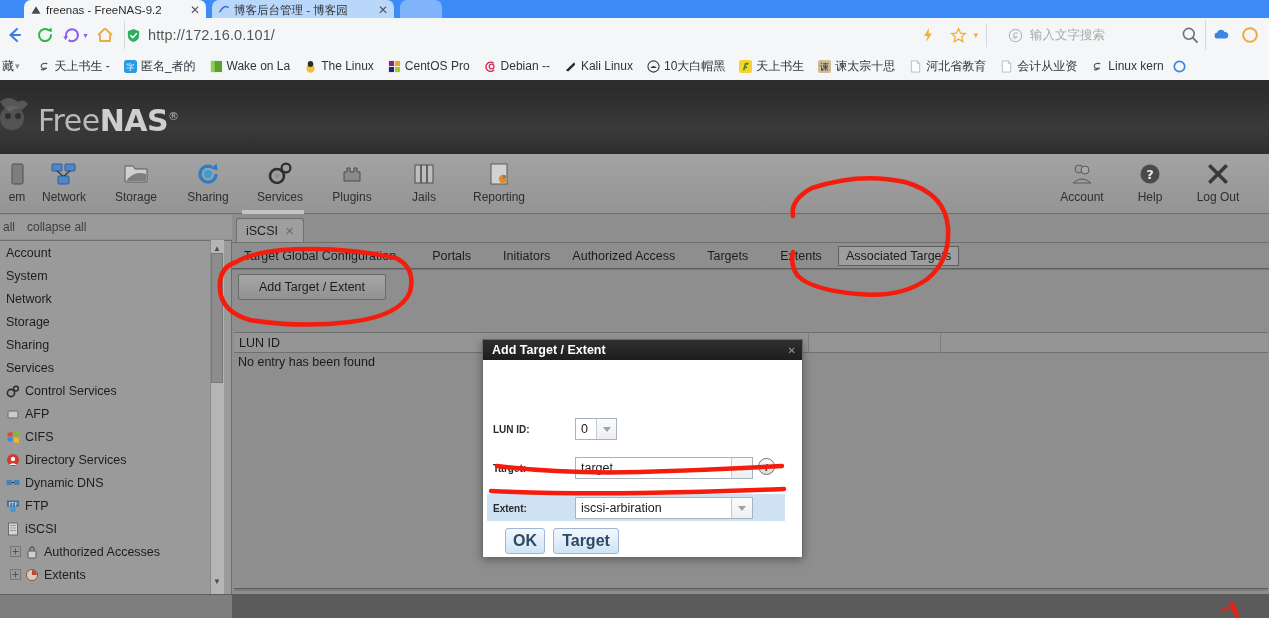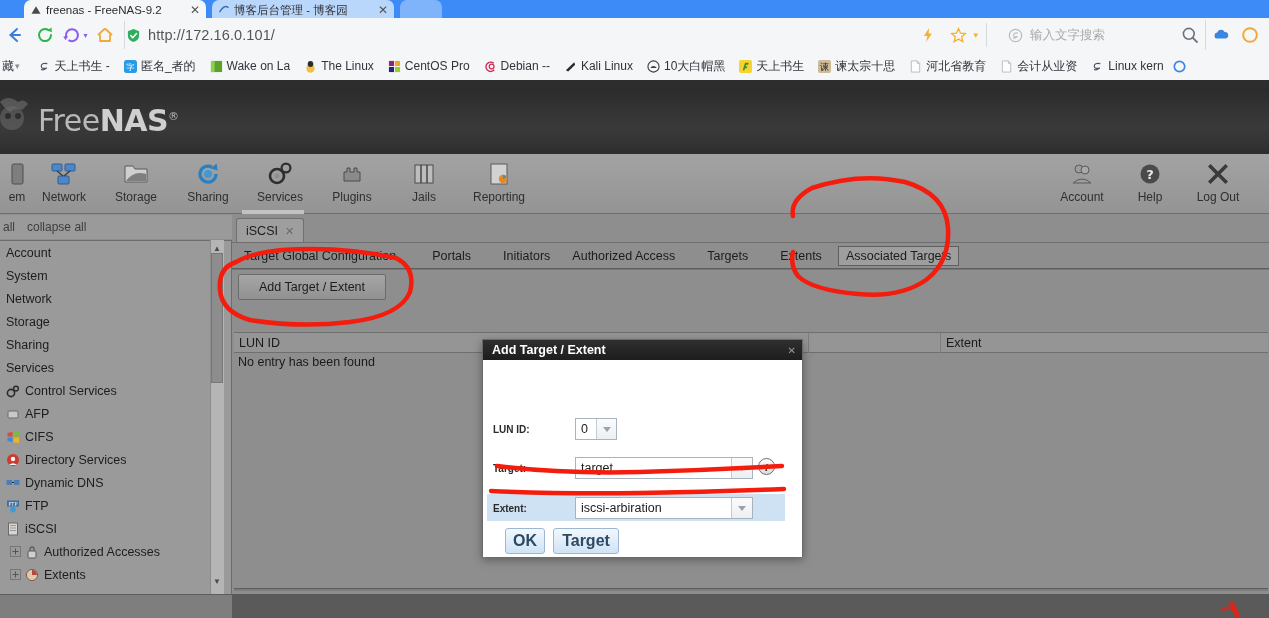--- a/index.html
+++ b/index.html
@@ -542,23 +542,20 @@
 <div id="btn-add">Add Target / Extent</div>
 
 <div id="grid">
   <div id="grid-head">
     <div class="gh-cell" style="width:575px;">
         <span>LUN ID</span>
       </div>
     <div class="gh-cell" style="width:132px;">
         <span></span>
       </div>
-    <div class="gh-cell" style="width:327px; border-right:none;">
-        <span>Extent</span>
-      </div>
   </div>
   <div id="grid-empty">No entry has been found</div>
 </div>
 <div id="grid-bottom-rule"></div>
 <div id="page-bottom"></div>
 <div id="page-bottom-left"></div>
 
 <div id="dialog">
   <div id="dlg-title">
     <span id="dlg-title-text">Add Target / Extent</span>

